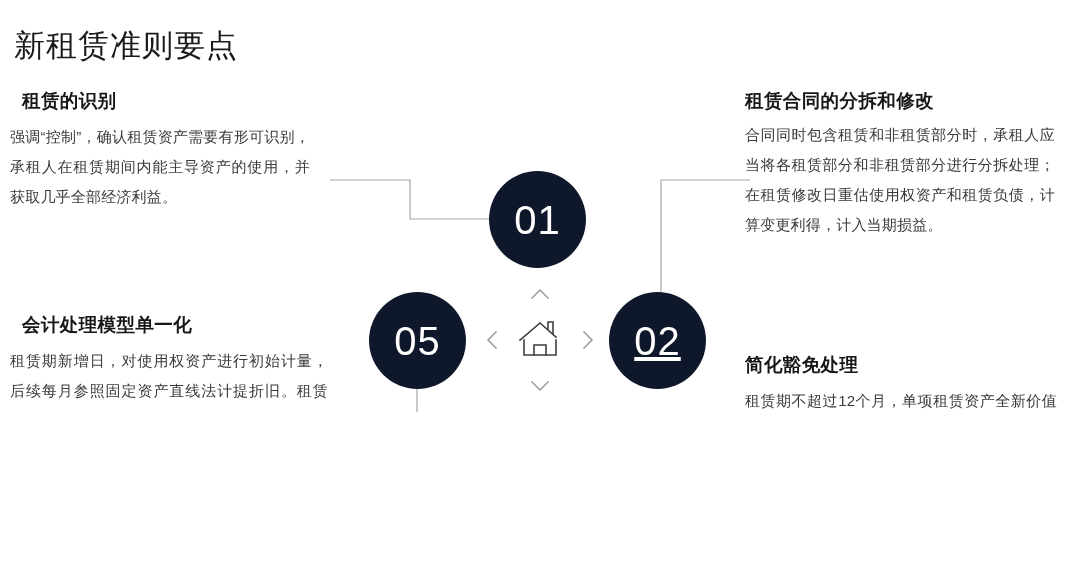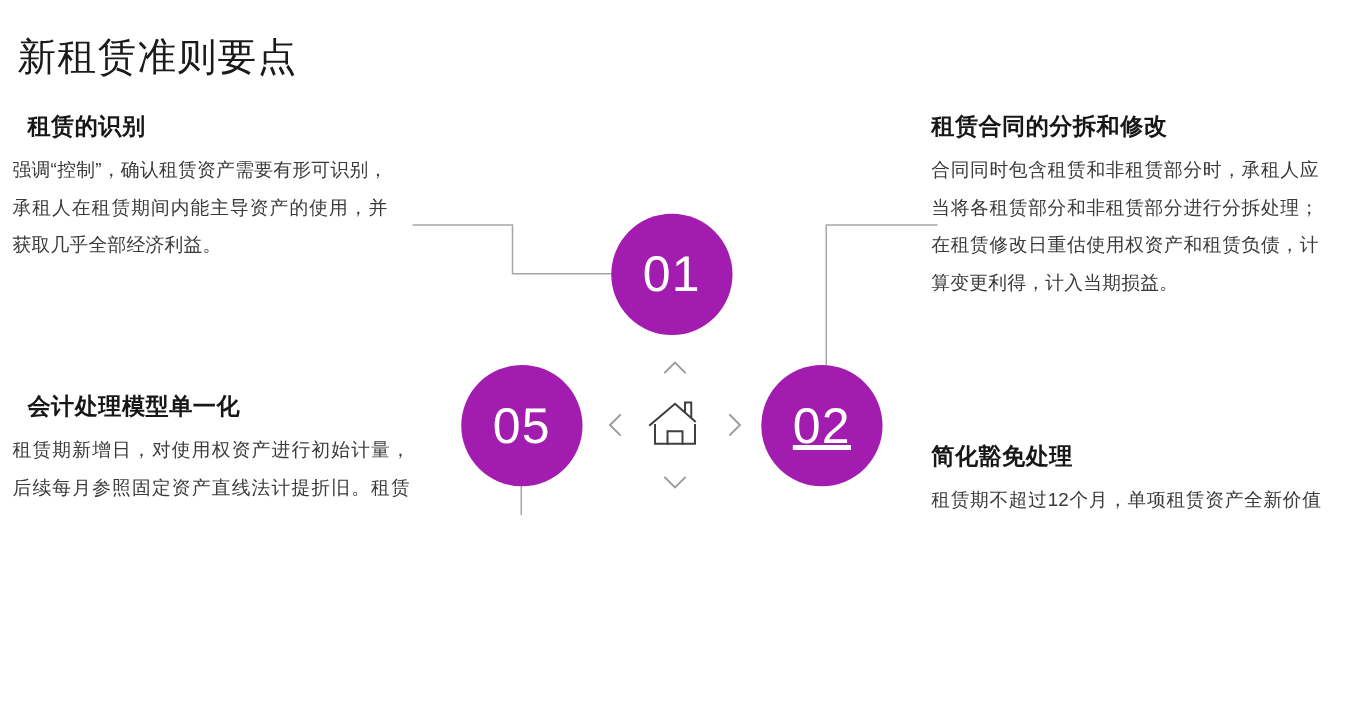--- a/index.html
+++ b/index.html
@@ -54,21 +54,21 @@
   }
 
   #block-01 { left: 10px;  top: 88px;  width: 320px; }
   #block-01 .block-heading { margin-left: 12px; }
   #block-01 .block-body    { width: 300px; }
 
   #block-04 { left: 10px;  top: 312px; width: 330px; }
   #block-04 .block-heading { margin-left: 12px; }
   #block-04 .block-body    { width: 318px; }
 
-  #block-02 { left: 745px; top: 88px;  width: 325px; }
+  #block-02 { left: 745px; top: 88px;  width: 325px; font-family: Liberation Mono, monospace; }
   #block-02 .block-body    { width: 310px; }
 
   #block-03 { left: 745px; top: 352px; width: 325px; }
   #block-03 .block-body    { width: 312px; }
 
   
   #diagram {
     position: absolute;
     left: 330px;
     top: 160px;
@@ -81,21 +81,21 @@
     top: 0;
     width: 420px;
     height: 360px;
   }
 
   .node-circle {
     position: absolute;
     width: 97px;
     height: 97px;
     border-radius: 50%;
-    background: #a21caf;
+    background: #0f172a;
     color: #ffffff;
     display: flex;
     align-items: center;
     justify-content: center;
     font-size: 40px;
     font-weight: 400;
     letter-spacing: 1px;
     line-height: 1;
     box-sizing: border-box;
   }

